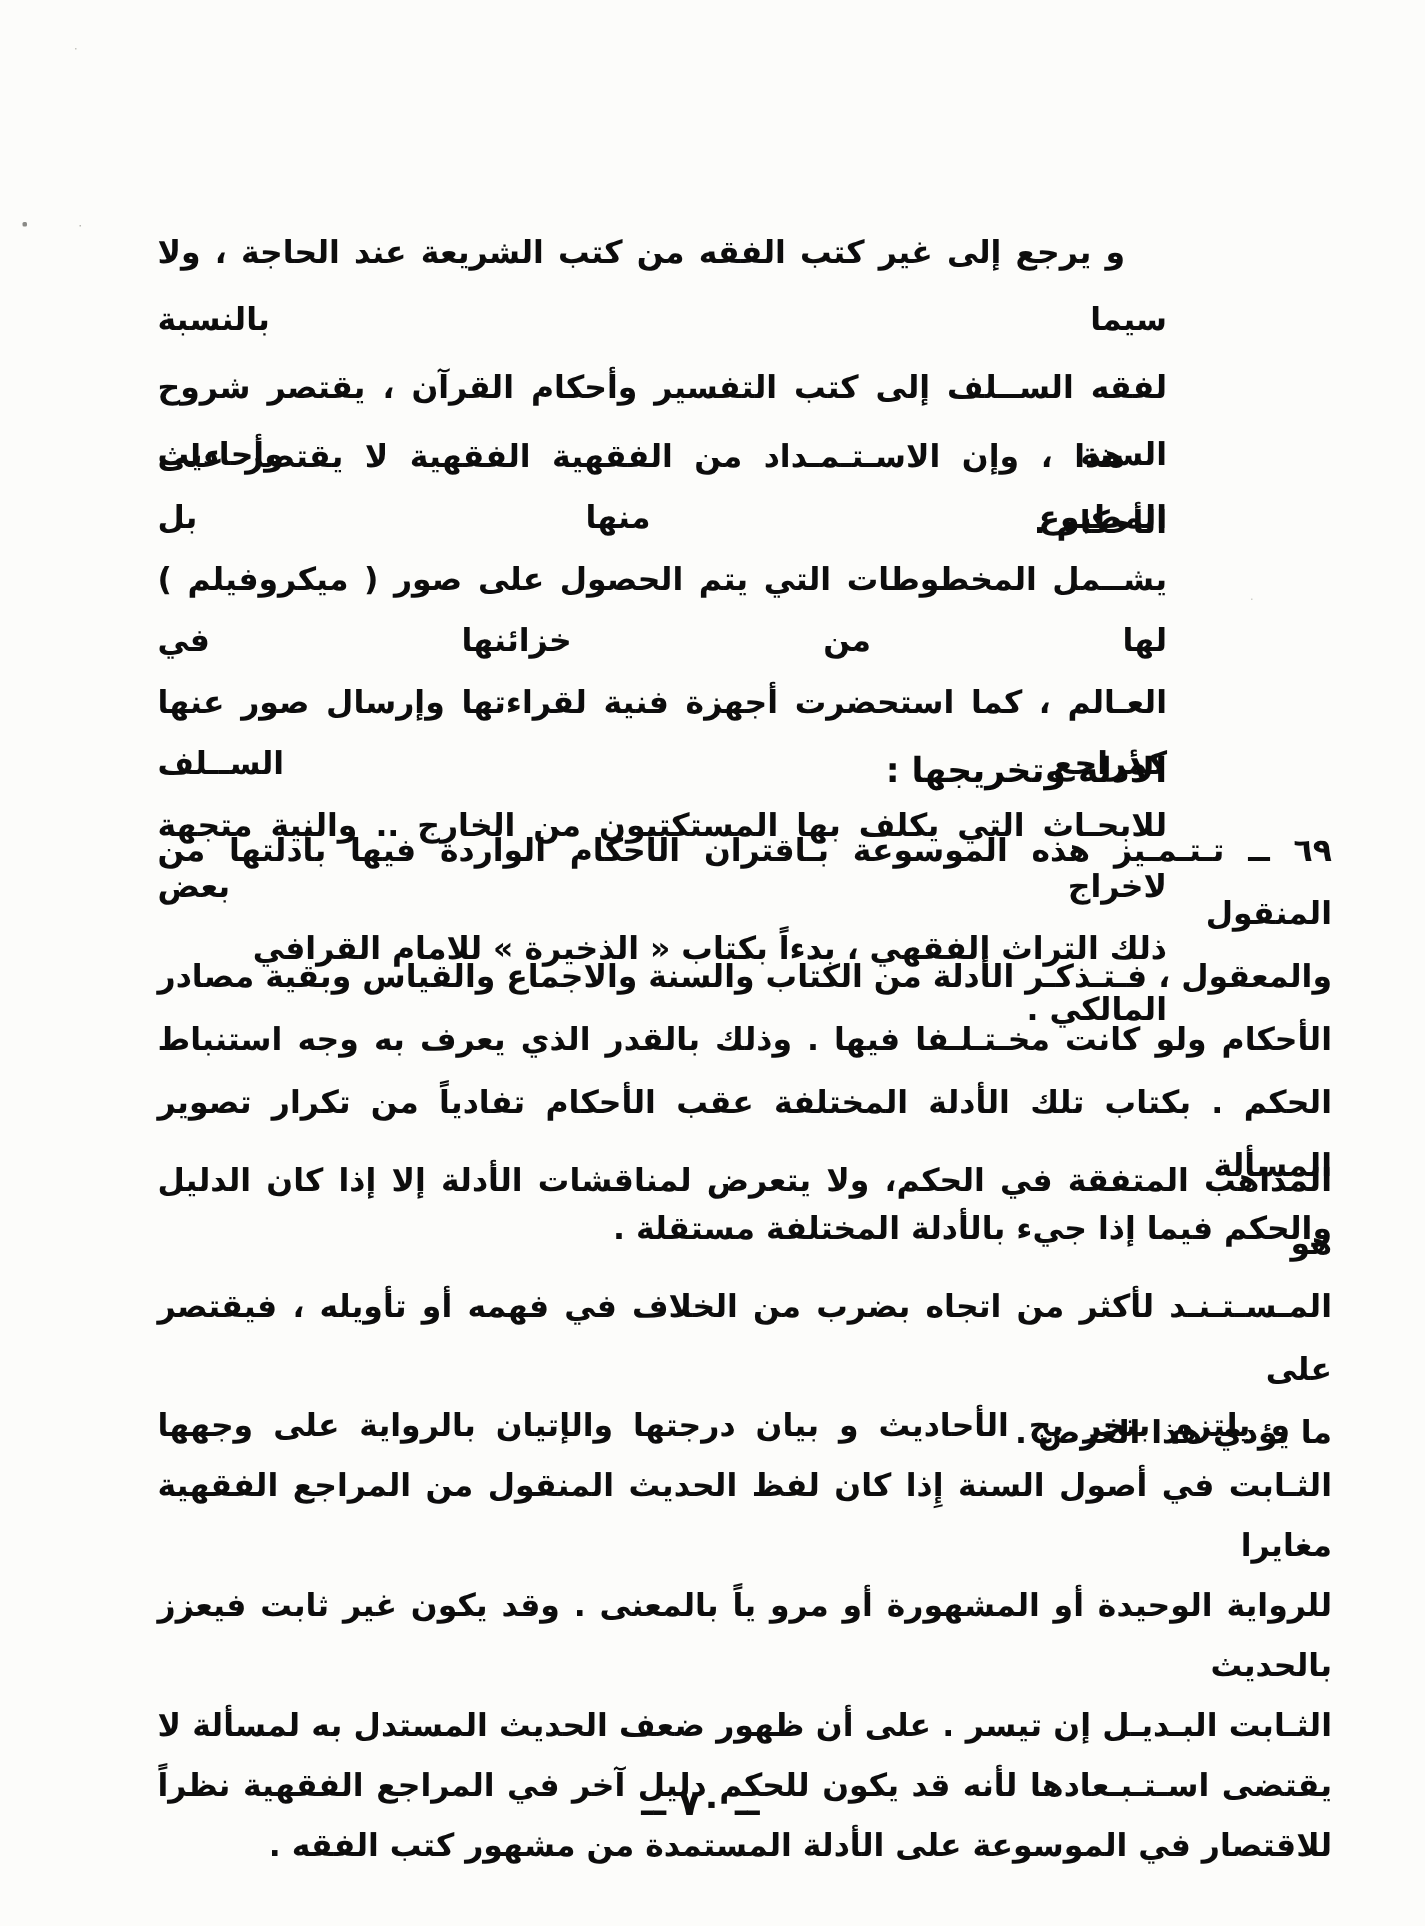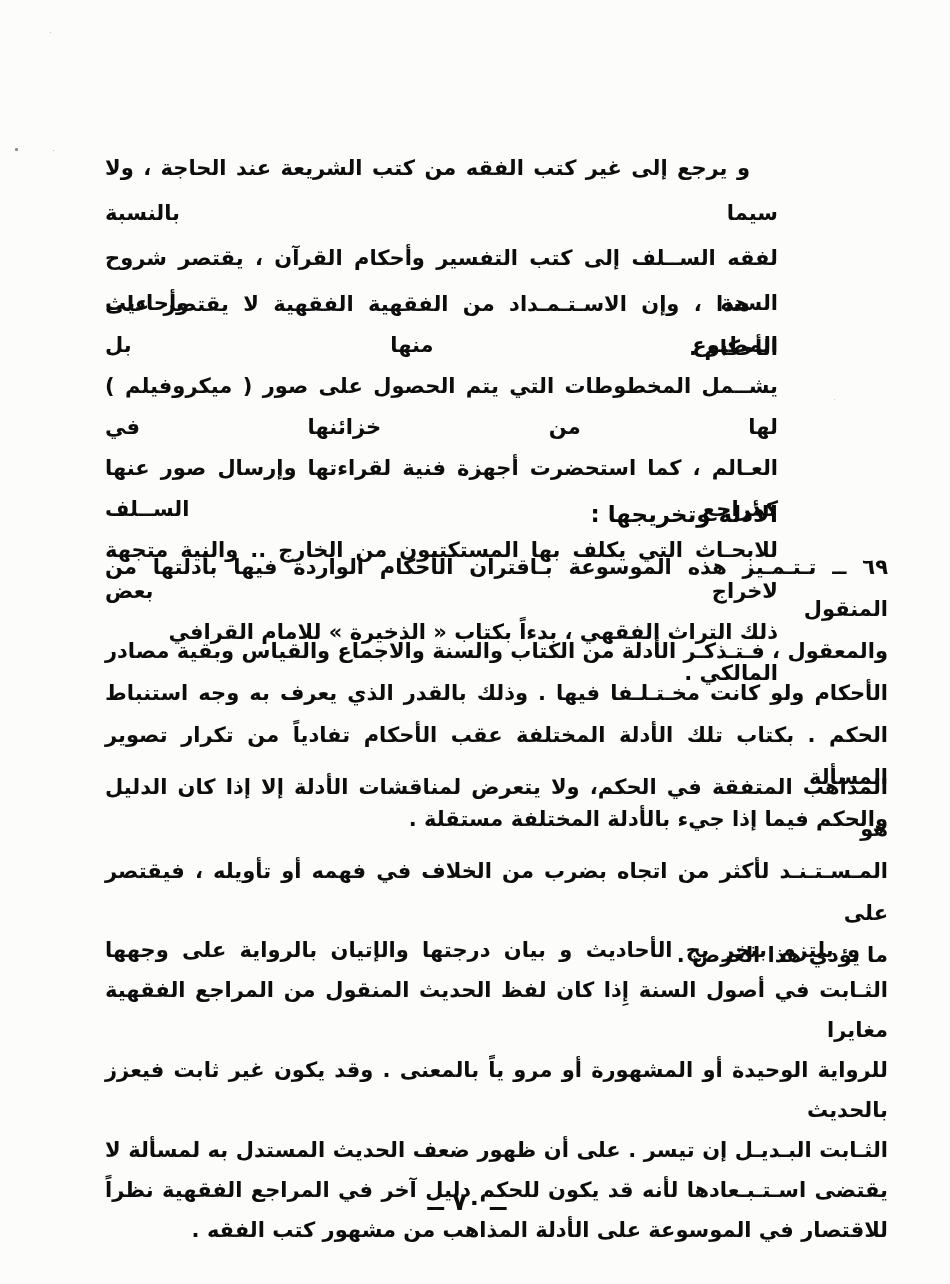--- a/index.html
+++ b/index.html
@@ -110,18 +110,18 @@
     <div class="line just">المـسـتـنـد لأكثر من اتجاه بضرب من الخلاف في فهمه أو تأويله ، فيقتصر على</div>
     <div class="line">ما يؤدي هذا الغرض .</div>
   </div>
 
   <div class="block lower p5" style="top:930px">
     <div class="line just indent">و يلتزم بتخر يج الأحاديث و بيان درجتها والإتيان بالرواية على وجهها</div>
     <div class="line just">الثـابت في أصول السنة إِذا كان لفظ الحديث المنقول من المراجع الفقهية مغايرا</div>
     <div class="line just">للرواية الوحيدة أو المشهورة أو مرو ياً بالمعنى . وقد يكون غير ثابت فيعزز بالحديث</div>
     <div class="line just">الثـابت البـديـل إن تيسر . على أن ظهور ضعف الحديث المستدل به لمسألة لا</div>
     <div class="line just">يقتضى اسـتـبـعادها لأنه قد يكون للحكم دليل آخر في المراجع الفقهية نظراً</div>
-    <div class="line">للاقتصار في الموسوعة على الأدلة المذاهب من مشهور كتب الفقه .</div>
+    <div class="line">للاقتصار في الموسوعة على الأدلة المستمدة من مشهور كتب الفقه .</div>
   </div>
 
   <div class="page-number">ــ ٧٠ ــ</div>
 
 </div>
 
 </body></html>

